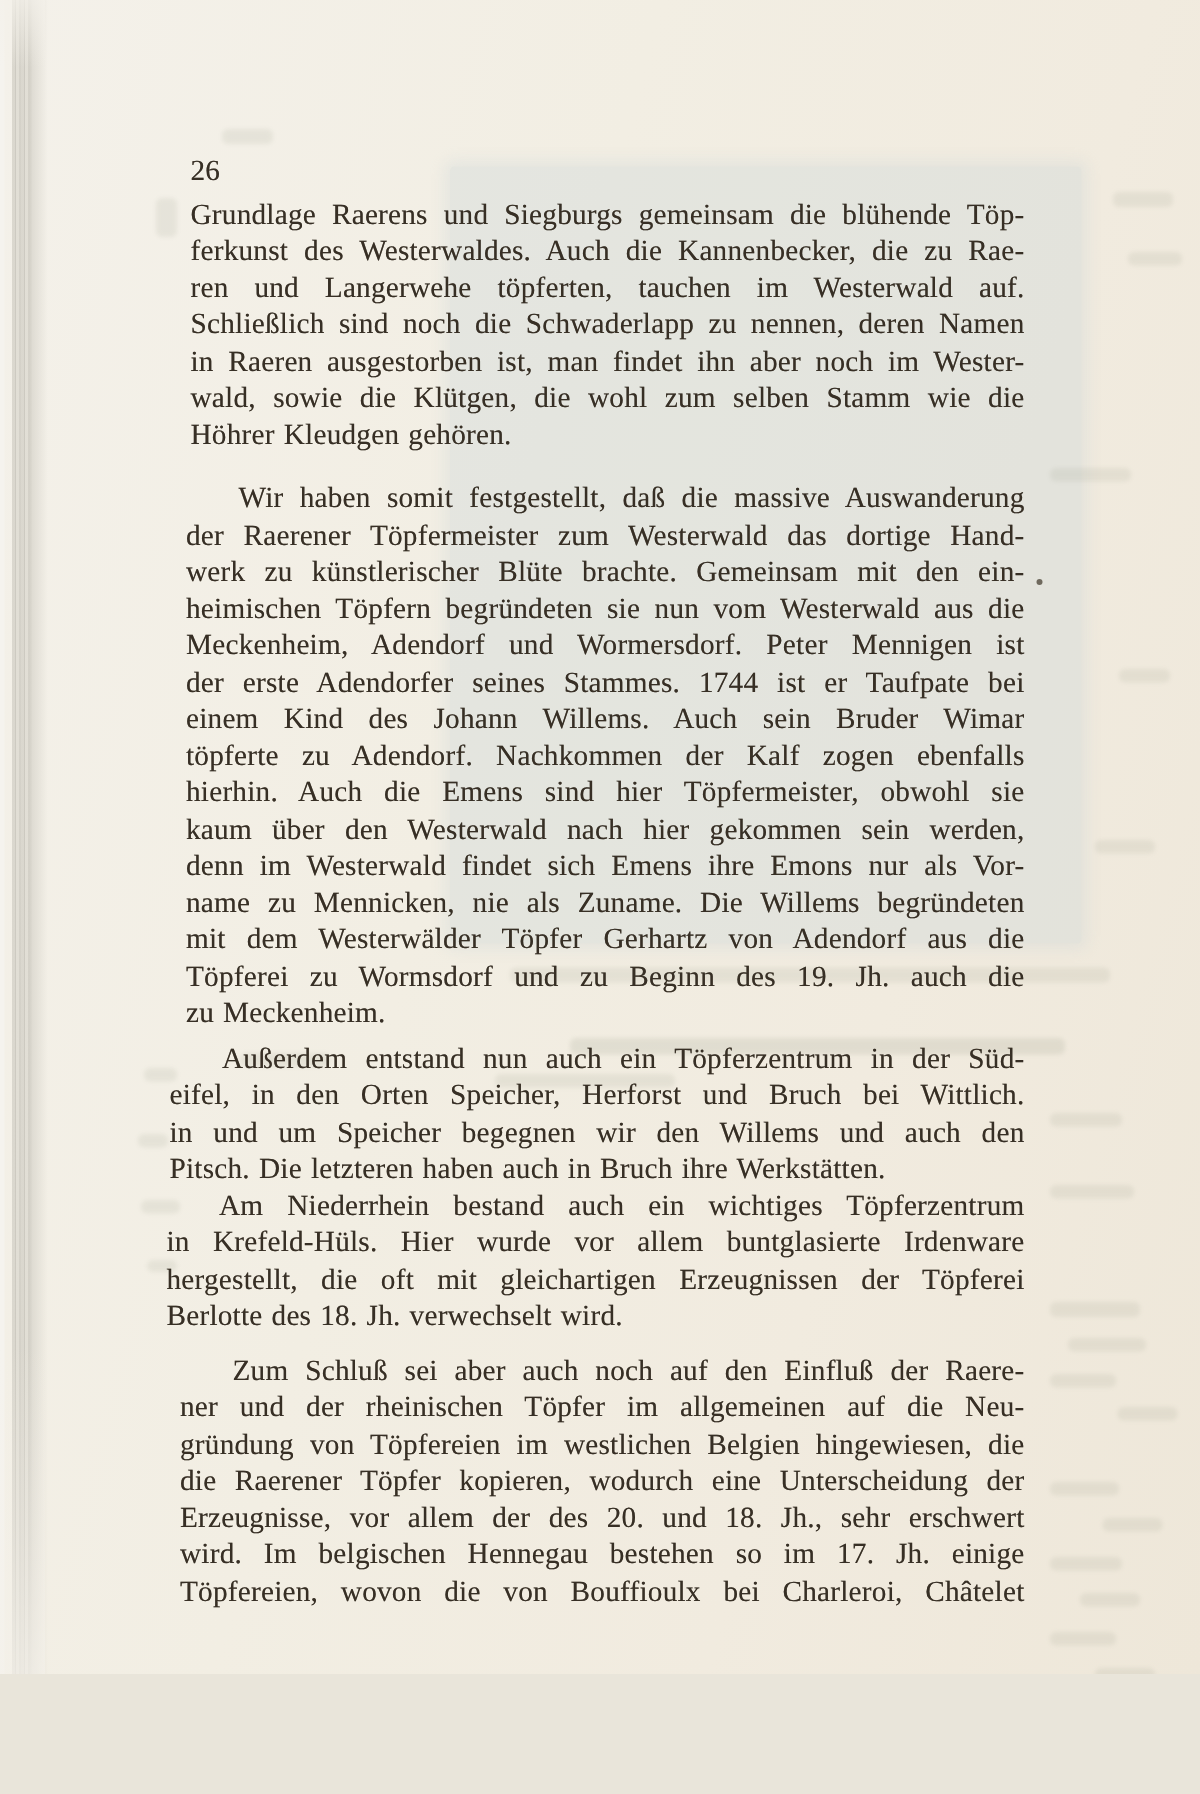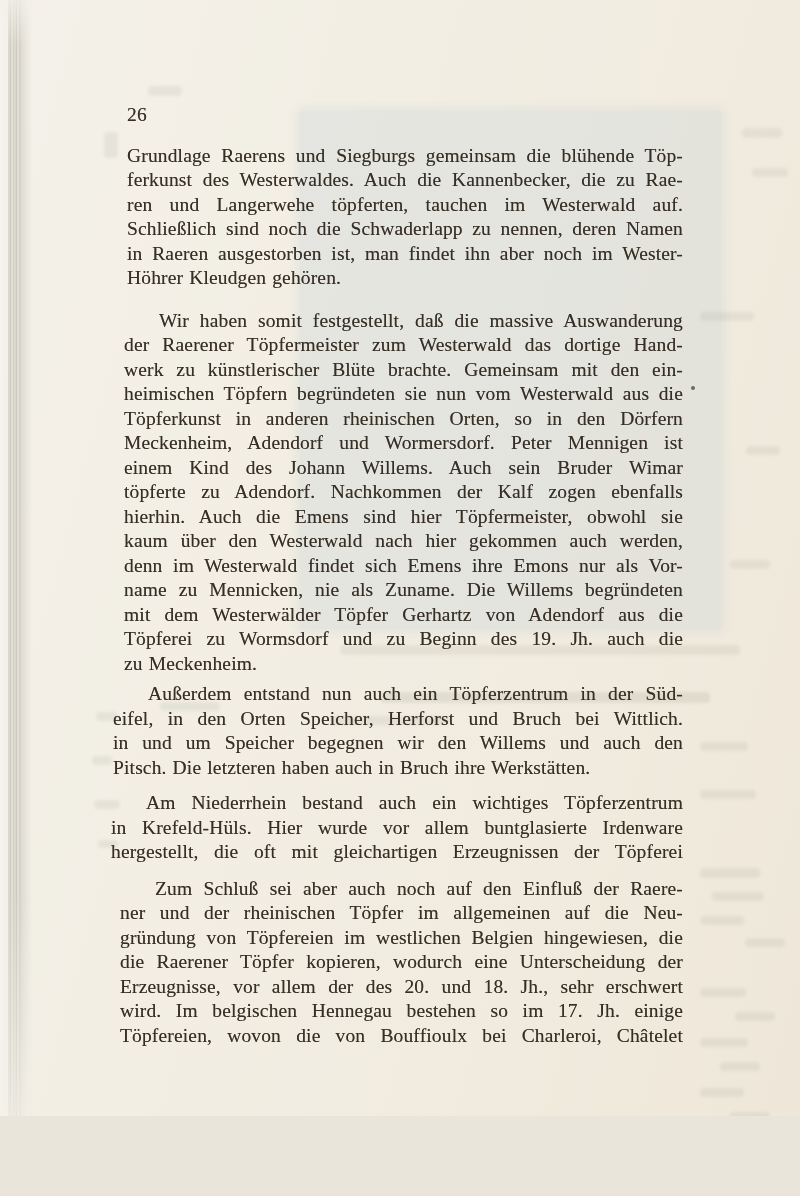--- a/index.html
+++ b/index.html
@@ -73,24 +73,24 @@
     font-size: 19.5px;
     line-height: 24.5px;
     letter-spacing: 0.15px;
     word-spacing: 1px;
     text-shadow: 0 0 0.4px rgba(55, 47, 37, 0.55);
   }
   .page-number { text-align: left; }
   .line { text-align: justify; text-align-last: justify; white-space: normal; }
   .line.last-line { text-align-last: left; }
   .line.indented { text-indent: 35px; }
-  .para-0 { margin-top: 16px; }
+  .para-0 { margin-top: 4px; }
   .para-1 { margin-top: 18px; margin-left: -3px; }
   .para-2 { margin-top: 6px; margin-left: -14px; }
-  .para-3 { margin-top: 11px; margin-left: -16px; }
+  .para-3 { margin-left: -16px; }
   .para-4 { margin-top: 12px; margin-left: -7px; }
 
   
   #artifacts { position: absolute; left: 0; top: 0; width: 100%; height: 100%; z-index: 2; }
   .ghost {
     position: absolute;
     background: #8f9480;
     opacity: 0.13;
     filter: blur(1.5px);
     border-radius: 4px;
@@ -141,49 +141,51 @@
 
   <div class="text-block">
     <div class="page-number">26</div>
 
   <div class="paragraph para-0">
         <div class="line">Grundlage Raerens und Siegburgs gemeinsam die blühende Töp-</div>
         <div class="line">ferkunst des Westerwaldes. Auch die Kannenbecker, die zu Rae-</div>
         <div class="line">ren und Langerwehe töpferten, tauchen im Westerwald auf.</div>
         <div class="line">Schließlich sind noch die Schwaderlapp zu nennen, deren Namen</div>
         <div class="line">in Raeren ausgestorben ist, man findet ihn aber noch im Wester-</div>
+        <div class="line">wald, sowie die Klütgen, die wohl zum selben Stamm wie die</div>
         <div class="line last-line">Höhrer Kleudgen gehören.</div>
       </div>
       <div class="paragraph para-1">
         <div class="line indented">Wir haben somit festgestellt, daß die massive Auswanderung</div>
         <div class="line">der Raerener Töpfermeister zum Westerwald das dortige Hand-</div>
         <div class="line">werk zu künstlerischer Blüte brachte. Gemeinsam mit den ein-</div>
         <div class="line">heimischen Töpfern begründeten sie nun vom Westerwald aus die</div>
-        <div class="line">Töpferkunst in anderen rheinischen Orten, so in den Dörfern</div>
         <div class="line">Meckenheim, Adendorf und Wormersdorf. Peter Mennigen ist</div>
+        <div class="line">der erste Adendorfer seines Stammes. 1744 ist er Taufpate bei</div>
         <div class="line">einem Kind des Johann Willems. Auch sein Bruder Wimar</div>
         <div class="line">töpferte zu Adendorf. Nachkommen der Kalf zogen ebenfalls</div>
         <div class="line">hierhin. Auch die Emens sind hier Töpfermeister, obwohl sie</div>
-        <div class="line">kaum über den Westerwald nach hier gekommen auch werden,</div>
+        <div class="line">kaum über den Westerwald nach hier gekommen sein werden,</div>
         <div class="line">denn im Westerwald findet sich Emens ihre Emons nur als Vor-</div>
         <div class="line">name zu Mennicken, nie als Zuname. Die Willems begründeten</div>
         <div class="line">mit dem Westerwälder Töpfer Gerhartz von Adendorf aus die</div>
         <div class="line">Töpferei zu Wormsdorf und zu Beginn des 19. Jh. auch die</div>
         <div class="line last-line">zu Meckenheim.</div>
       </div>
       <div class="paragraph para-2">
         <div class="line indented">Außerdem entstand nun auch ein Töpferzentrum in der Süd-</div>
         <div class="line">eifel, in den Orten Speicher, Herforst und Bruch bei Wittlich.</div>
         <div class="line">in und um Speicher begegnen wir den Willems und auch den</div>
         <div class="line last-line">Pitsch. Die letzteren haben auch in Bruch ihre Werkstätten.</div>
       </div>
       <div class="paragraph para-3">
         <div class="line indented">Am Niederrhein bestand auch ein wichtiges Töpferzentrum</div>
         <div class="line">in Krefeld-Hüls. Hier wurde vor allem buntglasierte Irdenware</div>
         <div class="line">hergestellt, die oft mit gleichartigen Erzeugnissen der Töpferei</div>
+        <div class="line last-line">Berlotte des 18. Jh. verwechselt wird.</div>
       </div>
       <div class="paragraph para-4">
         <div class="line indented">Zum Schluß sei aber auch noch auf den Einfluß der Raere-</div>
         <div class="line">ner und der rheinischen Töpfer im allgemeinen auf die Neu-</div>
         <div class="line">gründung von Töpfereien im westlichen Belgien hingewiesen, die</div>
         <div class="line">die Raerener Töpfer kopieren, wodurch eine Unterscheidung der</div>
         <div class="line">Erzeugnisse, vor allem der des 20. und 18. Jh., sehr erschwert</div>
         <div class="line">wird. Im belgischen Hennegau bestehen so im 17. Jh. einige</div>
         <div class="line">Töpfereien, wovon die von Bouffioulx bei Charleroi, Châtelet</div>
       </div>

